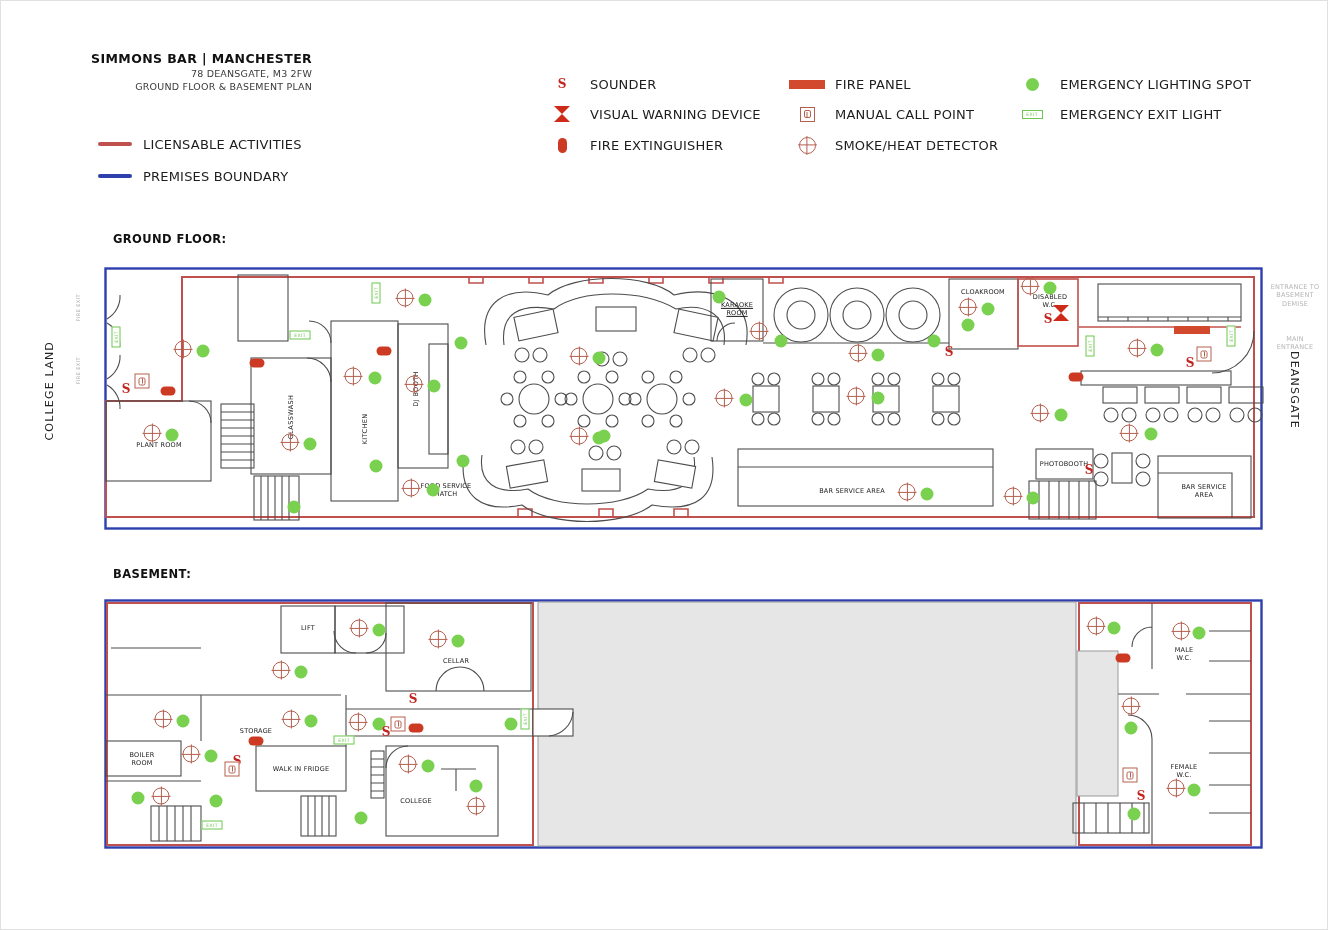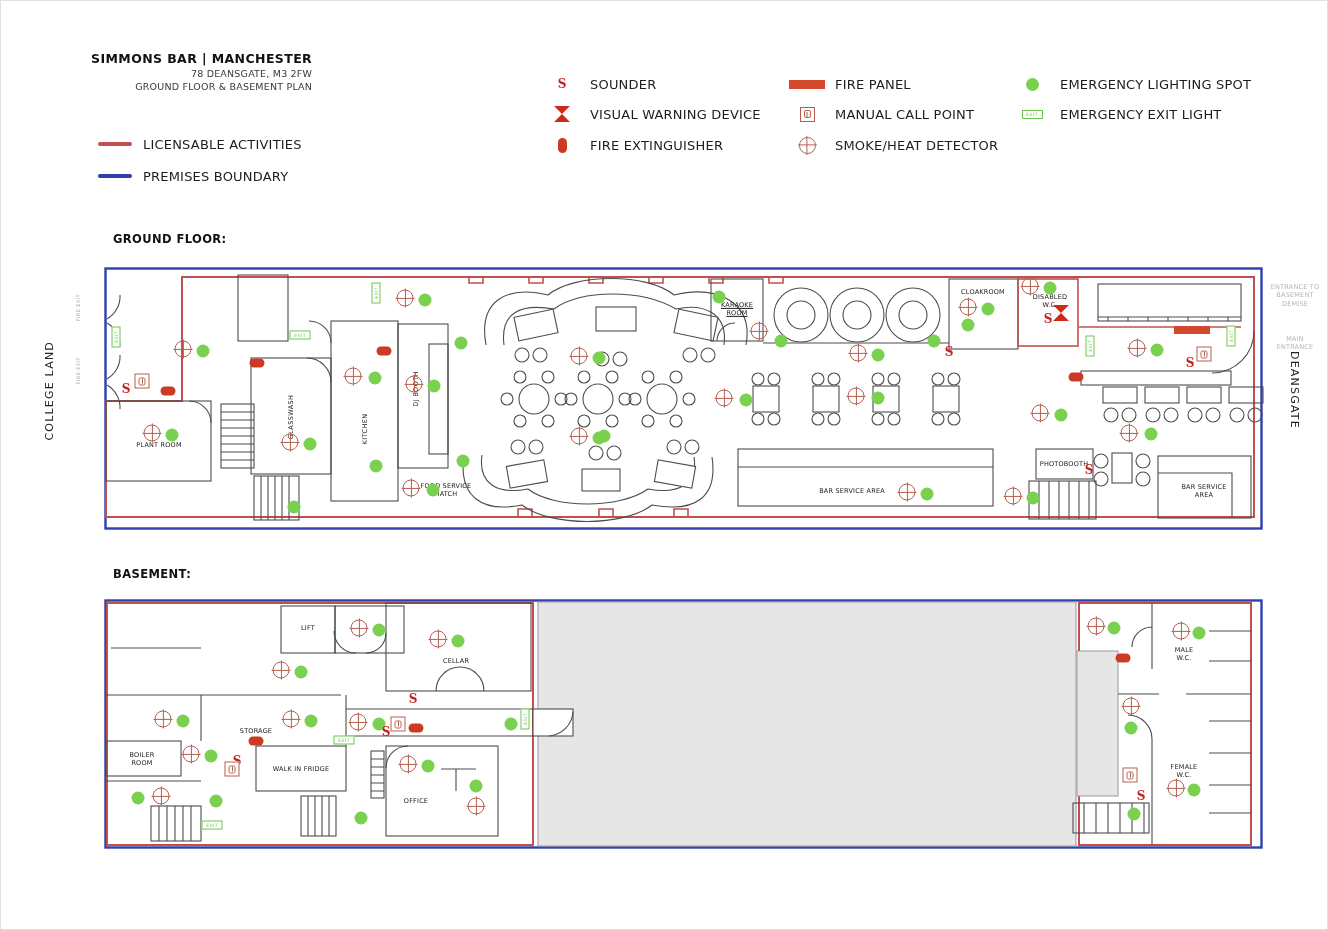--- a/index.html
+++ b/index.html
@@ -394,21 +394,21 @@
       <path class="w" d="M1105,32 H1147 M1105,62 H1147 M1105,122 H1147 M1105,154 H1147 M1105,186 H1147 M1105,214 H1147"></path>
       <rect class="w" x="969" y="204" width="76" height="30"></rect>
       <path class="w" d="M980,204 v30 M992,204 v30 M1004,204 v30 M1016,204 v30 M1028,204 v30 M1040,204 v30"></path>
     </svg>
 
     <div class="room-label" style="left:204px;top:29px;">LIFT</div>
     <div class="room-label" style="left:352px;top:62px;">CELLAR</div>
     <div class="room-label" style="left:152px;top:132px;">STORAGE</div>
     <div class="room-label" style="left:38px;top:160px;width:32px;">BOILER ROOM</div>
     <div class="room-label" style="left:197px;top:170px;width:80px;">WALK IN FRIDGE</div>
-    <div class="room-label" style="left:312px;top:202px;">OFFICE</div>
+    <div class="room-label" style="left:312px;top:202px;">COLLEGE</div>
     <div class="room-label" style="left:1080px;top:55px;width:30px;text-align:center;">MALE W.C.</div>
     <div class="room-label" style="left:1080px;top:172px;width:34px;">FEMALE W.C.</div>
     <div id="bs-symbols">
         <div class="sym sym-detector" style="left: 177px; top: 71px;"></div>
         <div class="sym sym-detector" style="left: 59px; top: 120px;"></div>
         <div class="sym sym-detector" style="left: 87px; top: 155px;"></div>
         <div class="sym sym-detector" style="left: 187px; top: 120px;"></div>
         <div class="sym sym-detector" style="left: 334px; top: 40px;"></div>
         <div class="sym sym-detector" style="left: 254px; top: 123px;"></div>
         <div class="sym sym-detector" style="left: 304px; top: 165px;"></div>

